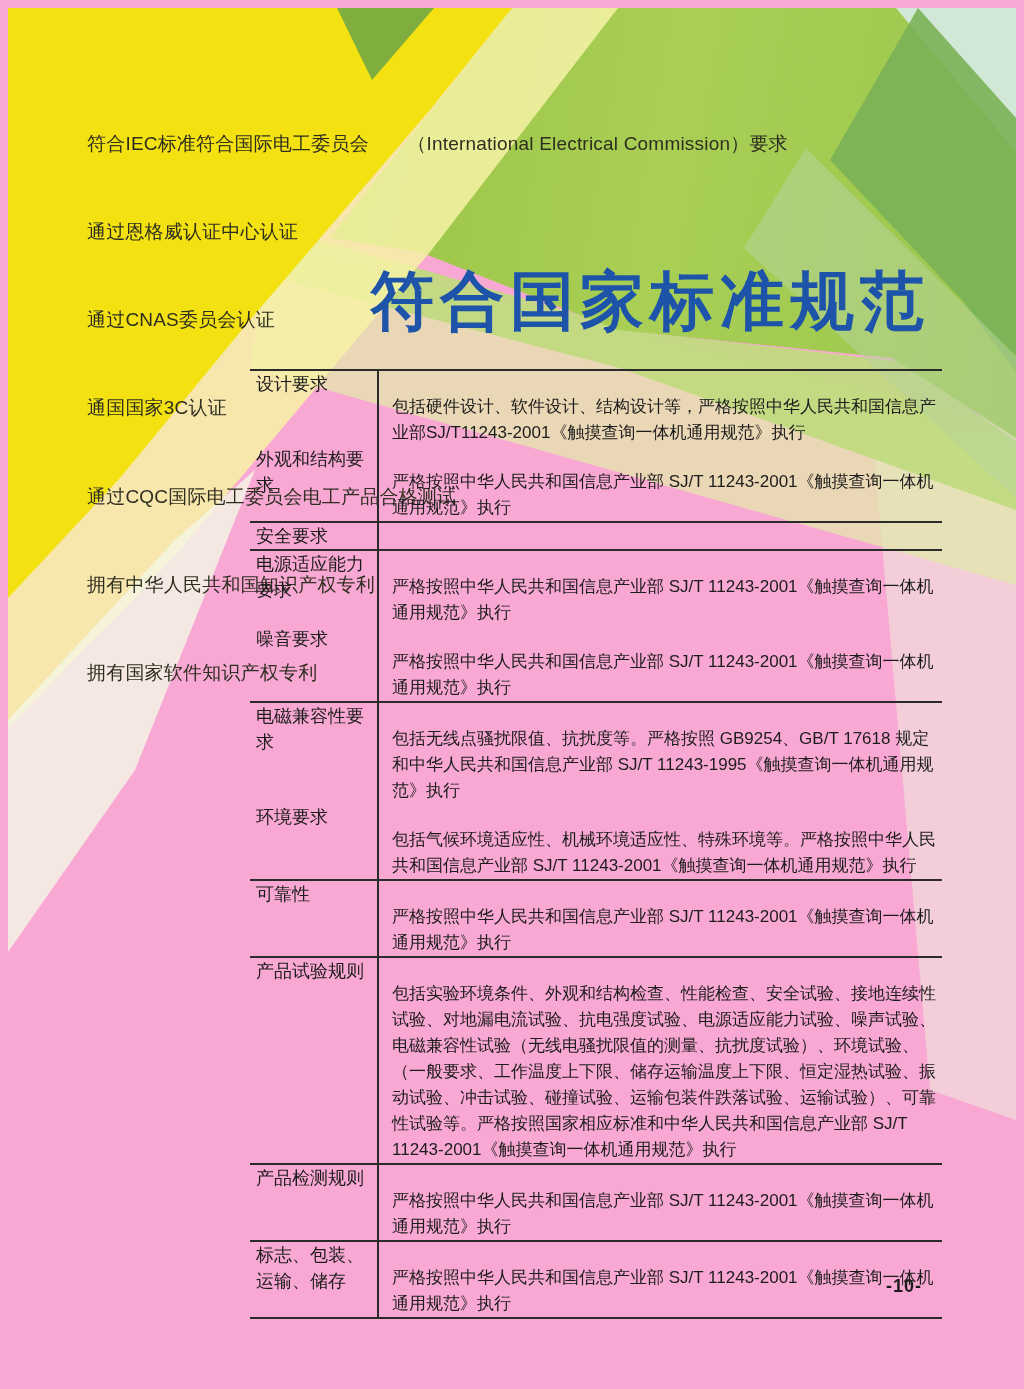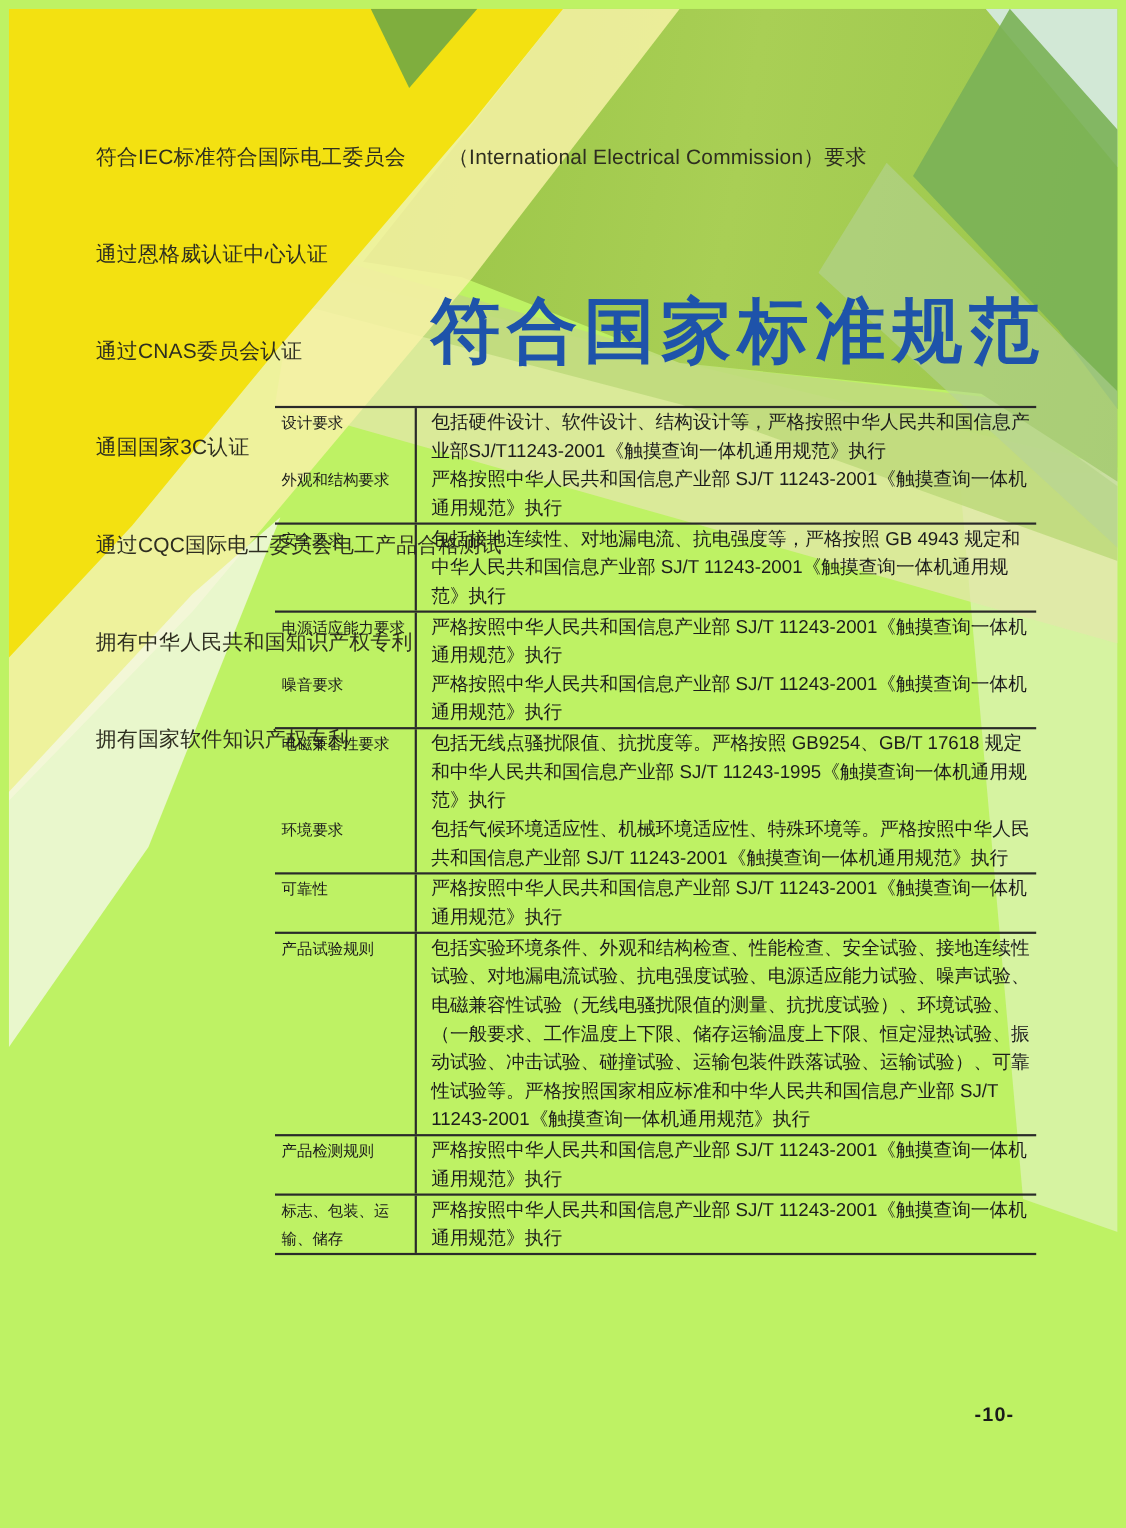--- a/index.html
+++ b/index.html
@@ -1,18 +1,18 @@
 <!DOCTYPE html>
 <html><head>
 <meta charset="utf-8">
 <style>
   html,body{margin:0;padding:0;background:#888;}
   #page{
     position:relative;width:1024px;height:1389px;margin:0 auto;
-    background:#bef264;overflow:hidden;
+    background:#f9a8d4;overflow:hidden;
     font-family:"Liberation Sans","DejaVu Sans",sans-serif;
   }
   .shape{position:absolute;inset:0;pointer-events:none;}
   
   .s-right-pale {background:#eef3dd;opacity:.5;clip-path:polygon(1016px 430px,1016px 1120px,930px 1090px,872px 430px);}
   .s-khaki     {background:#e3e7ab;opacity:.75;clip-path:polygon(270px 245px,1016px 425px,1016px 585px,250px 368px);}
   .s-green-lt  {background:#bfda7c;opacity:.9;clip-path:polygon(292px 232px,640px 332px,905px 362px,1016px 442px,1016px 510px,620px 368px,268px 276px);}
   .s-green-main{background:linear-gradient(100deg,#8aba37 0%,#a9cf55 55%,#93c247 100%);
                 clip-path:polygon(512px 8px,1016px 8px,1016px 438px,892px 358px,618px 330px,420px 252px,330px 238px,430px 112px);}
   .s-mint      {background:#d2e8d6;clip-path:polygon(896px 8px,1016px 8px,1016px 152px);}
@@ -23,40 +23,40 @@
                 clip-path:polygon(8px 8px,512px 8px,430px 110px,250px 320px,120px 478px,8px 598px);}
   .s-wedge     {background:#7fae3e;clip-path:polygon(337px 8px,434px 8px,372px 80px);}
   .s-left-tail {background:#f4f7e6;opacity:.8;clip-path:polygon(8px 720px,175px 540px,255px 470px,135px 770px,8px 952px);}
 
   .cert-list{
     position:absolute;left:87px;top:70px;
     font-size:19px;line-height:29.4px;color:#2e2e20;
     letter-spacing:.2px;white-space:pre;
   }
   .main-title{
-    position:absolute;left:391px;top:258px;margin:0;
+    position:absolute;left:370px;top:258px;margin:0;
     font-size:64px;font-weight:800;color:#1e53aa;
     letter-spacing:6px;white-space:nowrap;
   }
   .std-table{
     position:absolute;left:250px;top:369px;width:692px;
     border-top:2px solid #2a2a2a;
     color:#1c1c1c;font-size:17px;line-height:26px;
   }
   .t-row{position:relative;border-bottom:2px solid #2a2a2a;}
   .t-row::after{
     content:"";position:absolute;left:127px;top:0;bottom:0;width:2px;
     background:#2a2a2a;
   }
   .t-pair{display:flex;align-items:flex-start;}
   .t-label{
     flex:0 0 127px;width:127px;box-sizing:border-box;
-    padding:0 3px 0 6px;font-size:14px;line-height:26px;
+    padding:0 3px 0 6px;font-size:18px;line-height:26px;
   }
-  .t-desc{flex:1;padding:0 4px 0 15px;}
+  .t-desc{flex:1;padding:0 4px 0 15px;margin-top:23px;}
   .page-num{
     position:absolute;left:886px;top:1276px;
     font-size:18px;font-weight:600;color:#1a1a1a;letter-spacing:1px;
   }
 </style>
 </head>
 <body>
 
 <div id="page">
 
@@ -95,21 +95,20 @@
       </div>
       <div class="t-pair">
         <div class="t-label">外观和结构要求</div>
         <div class="t-desc">严格按照中华人民共和国信息产业部 SJ/T 11243-2001《触摸查询一体机通用规范》执行</div>
       </div>
     </div>
 
     <div class="t-row">
       <div class="t-pair">
         <div class="t-label">安全要求</div>
-        <div class="t-desc">包括接地连续性、对地漏电流、抗电强度等，严格按照 GB 4943 规定和中华人民共和国信息产业部 SJ/T 11243-2001《触摸查询一体机通用规范》执行</div>
       </div>
     </div>
 
     <div class="t-row">
       <div class="t-pair">
         <div class="t-label">电源适应能力要求</div>
         <div class="t-desc">严格按照中华人民共和国信息产业部 SJ/T 11243-2001《触摸查询一体机通用规范》执行</div>
       </div>
       <div class="t-pair">
         <div class="t-label">噪音要求</div>

